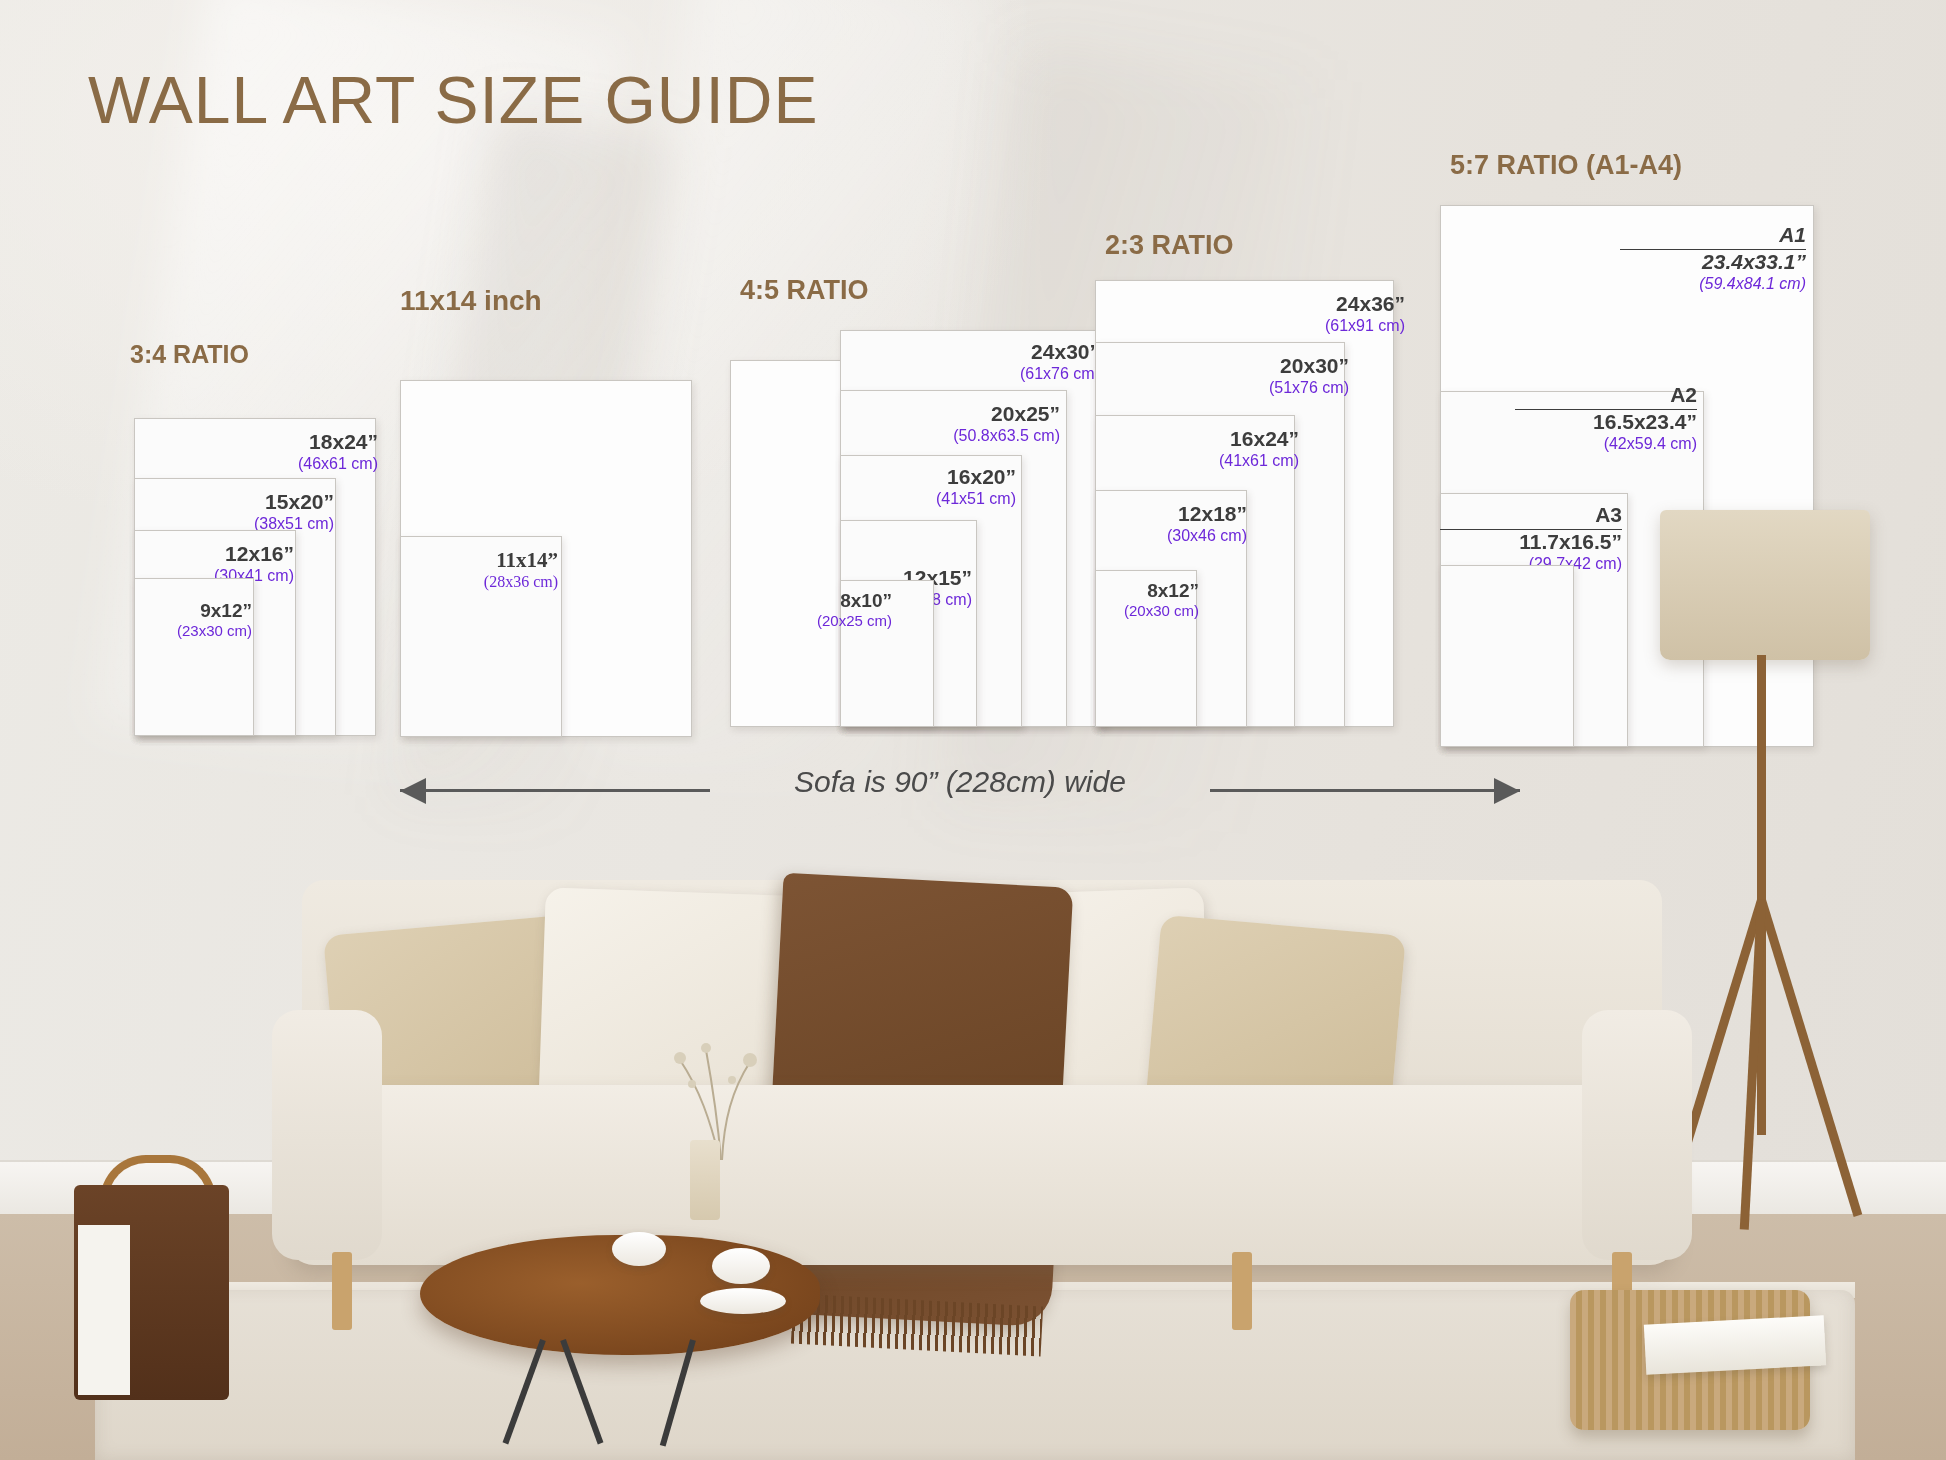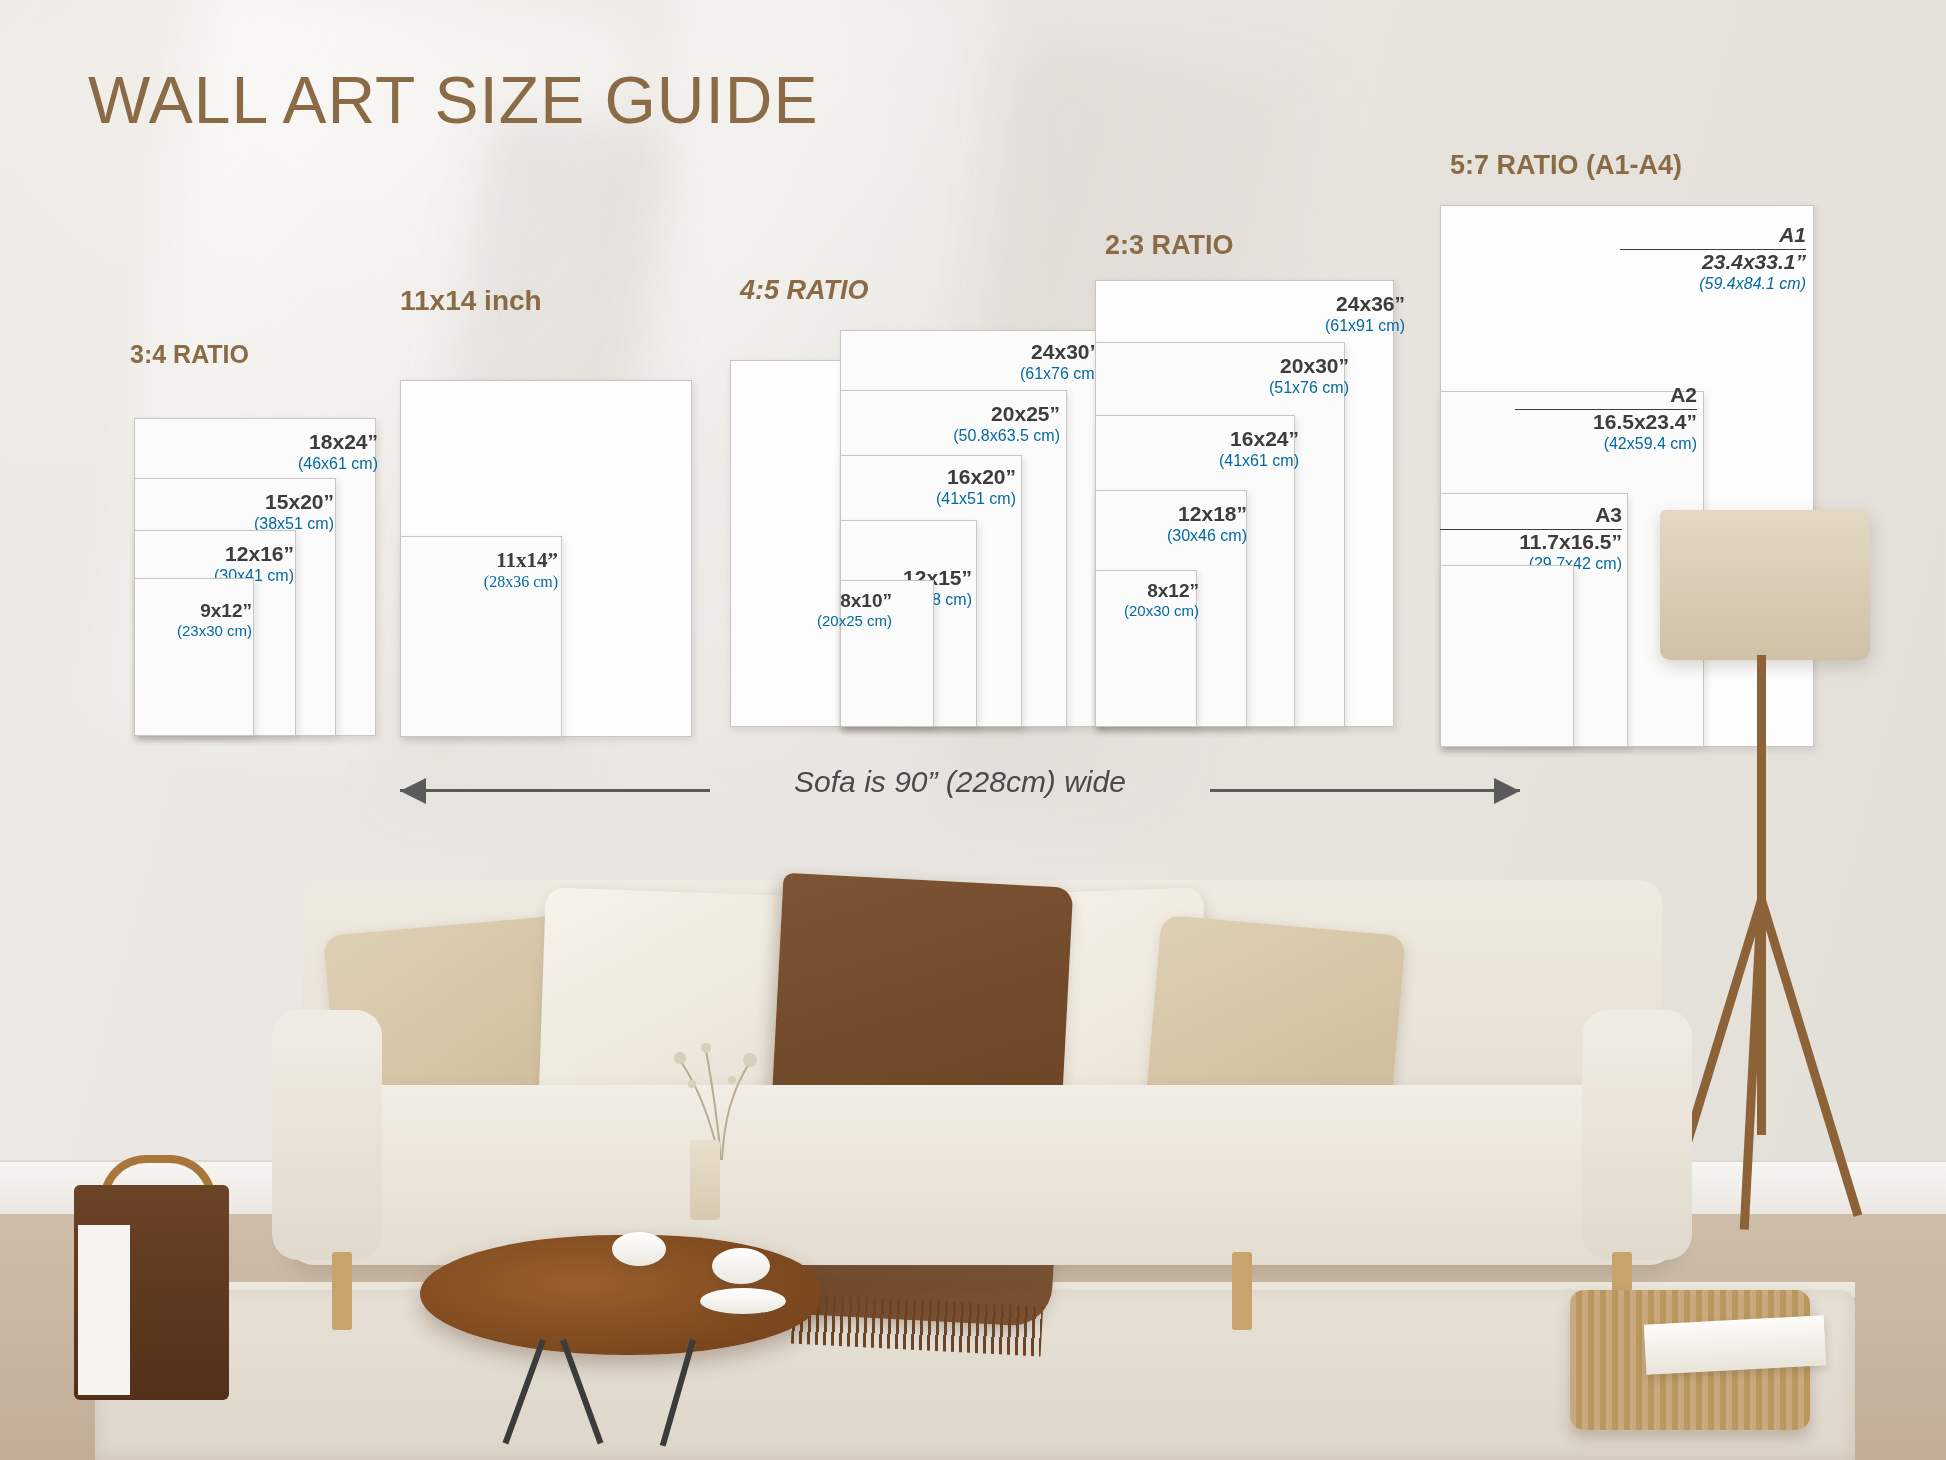--- a/index.html
+++ b/index.html
@@ -54,21 +54,21 @@
   .frame{
     position:absolute;background:#fbfbfb;border:1.5px solid #c9c6c1;
     box-shadow:2px 3px 7px rgba(90,80,70,.14);
   }
   .frame.top{background:#fdfdfd;}
   .lbl{
     position:absolute;text-align:right;line-height:1.18;white-space:nowrap;
     color:#4b4b4b;
   }
   .lbl .in{font-weight:bold;font-size:21px;color:#3d3d3d;display:block;}
-  .lbl .cm{font-size:16px;color:#0369a1;display:block;}
+  .lbl .cm{font-size:16px;color:#6d28d9;display:block;}
   .lbl.small .in{font-size:19px;}
   .lbl.small .cm{font-size:15px;}
   .lbl .ul{border-bottom:1.5px solid #3d3d3d;padding-bottom:1px;}
 
   
   .arrow-wrap{position:absolute;left:400px;top:765px;width:1120px;height:50px;}
   .arrow-line{position:absolute;left:0;top:24px;width:1120px;height:3px;background:#5a5a5a;}
   .arrow-line.left{width:310px;left:0;}
   .arrow-line.right{width:310px;left:810px;}
   .arrow-head{position:absolute;top:13px;width:0;height:0;border-top:13px solid transparent;border-bottom:13px solid transparent;}
@@ -177,21 +177,21 @@
 
   <div class="frame top" style="left:0px;top:40px;width:290px;height:355px;"></div>
   <div class="frame" style="left:0px;top:196px;width:160px;height:199px;"></div>
   <div class="lbl" style="left:-10px;top:208px;width:168px;font-family:Liberation Serif, serif;">
     <span class="in">11x14”</span>
     <span class="cm">(28x36 cm)</span>
   </div>
 </div>
 
 <div class="group" style="left:740px;top:330px;width:320px;height:420px;">
-  <div class="group-label" style="left:0px;top:-55px;font-size:27px;font-style:italic;">4:5 RATIO</div>
+  <div class="group-label" style="left:0px;top:-55px;font-size:27px;">4:5 RATIO</div>
 
   <div class="frame top" style="left:-10px;top:30px;width:290px;height:365px;"></div>
   <div class="lbl" style="left:80px;top:40px;width:200px;">
     <span class="in">22x28”</span>
     <span class="cm">(55.9x71 cm)</span>
   </div>
 
   <div class="frame" style="left:100px;top:0px;width:265px;height:395px;"></div>
   <div class="lbl" style="left:160px;top:10px;width:200px;">
     <span class="in">24x30”</span>

